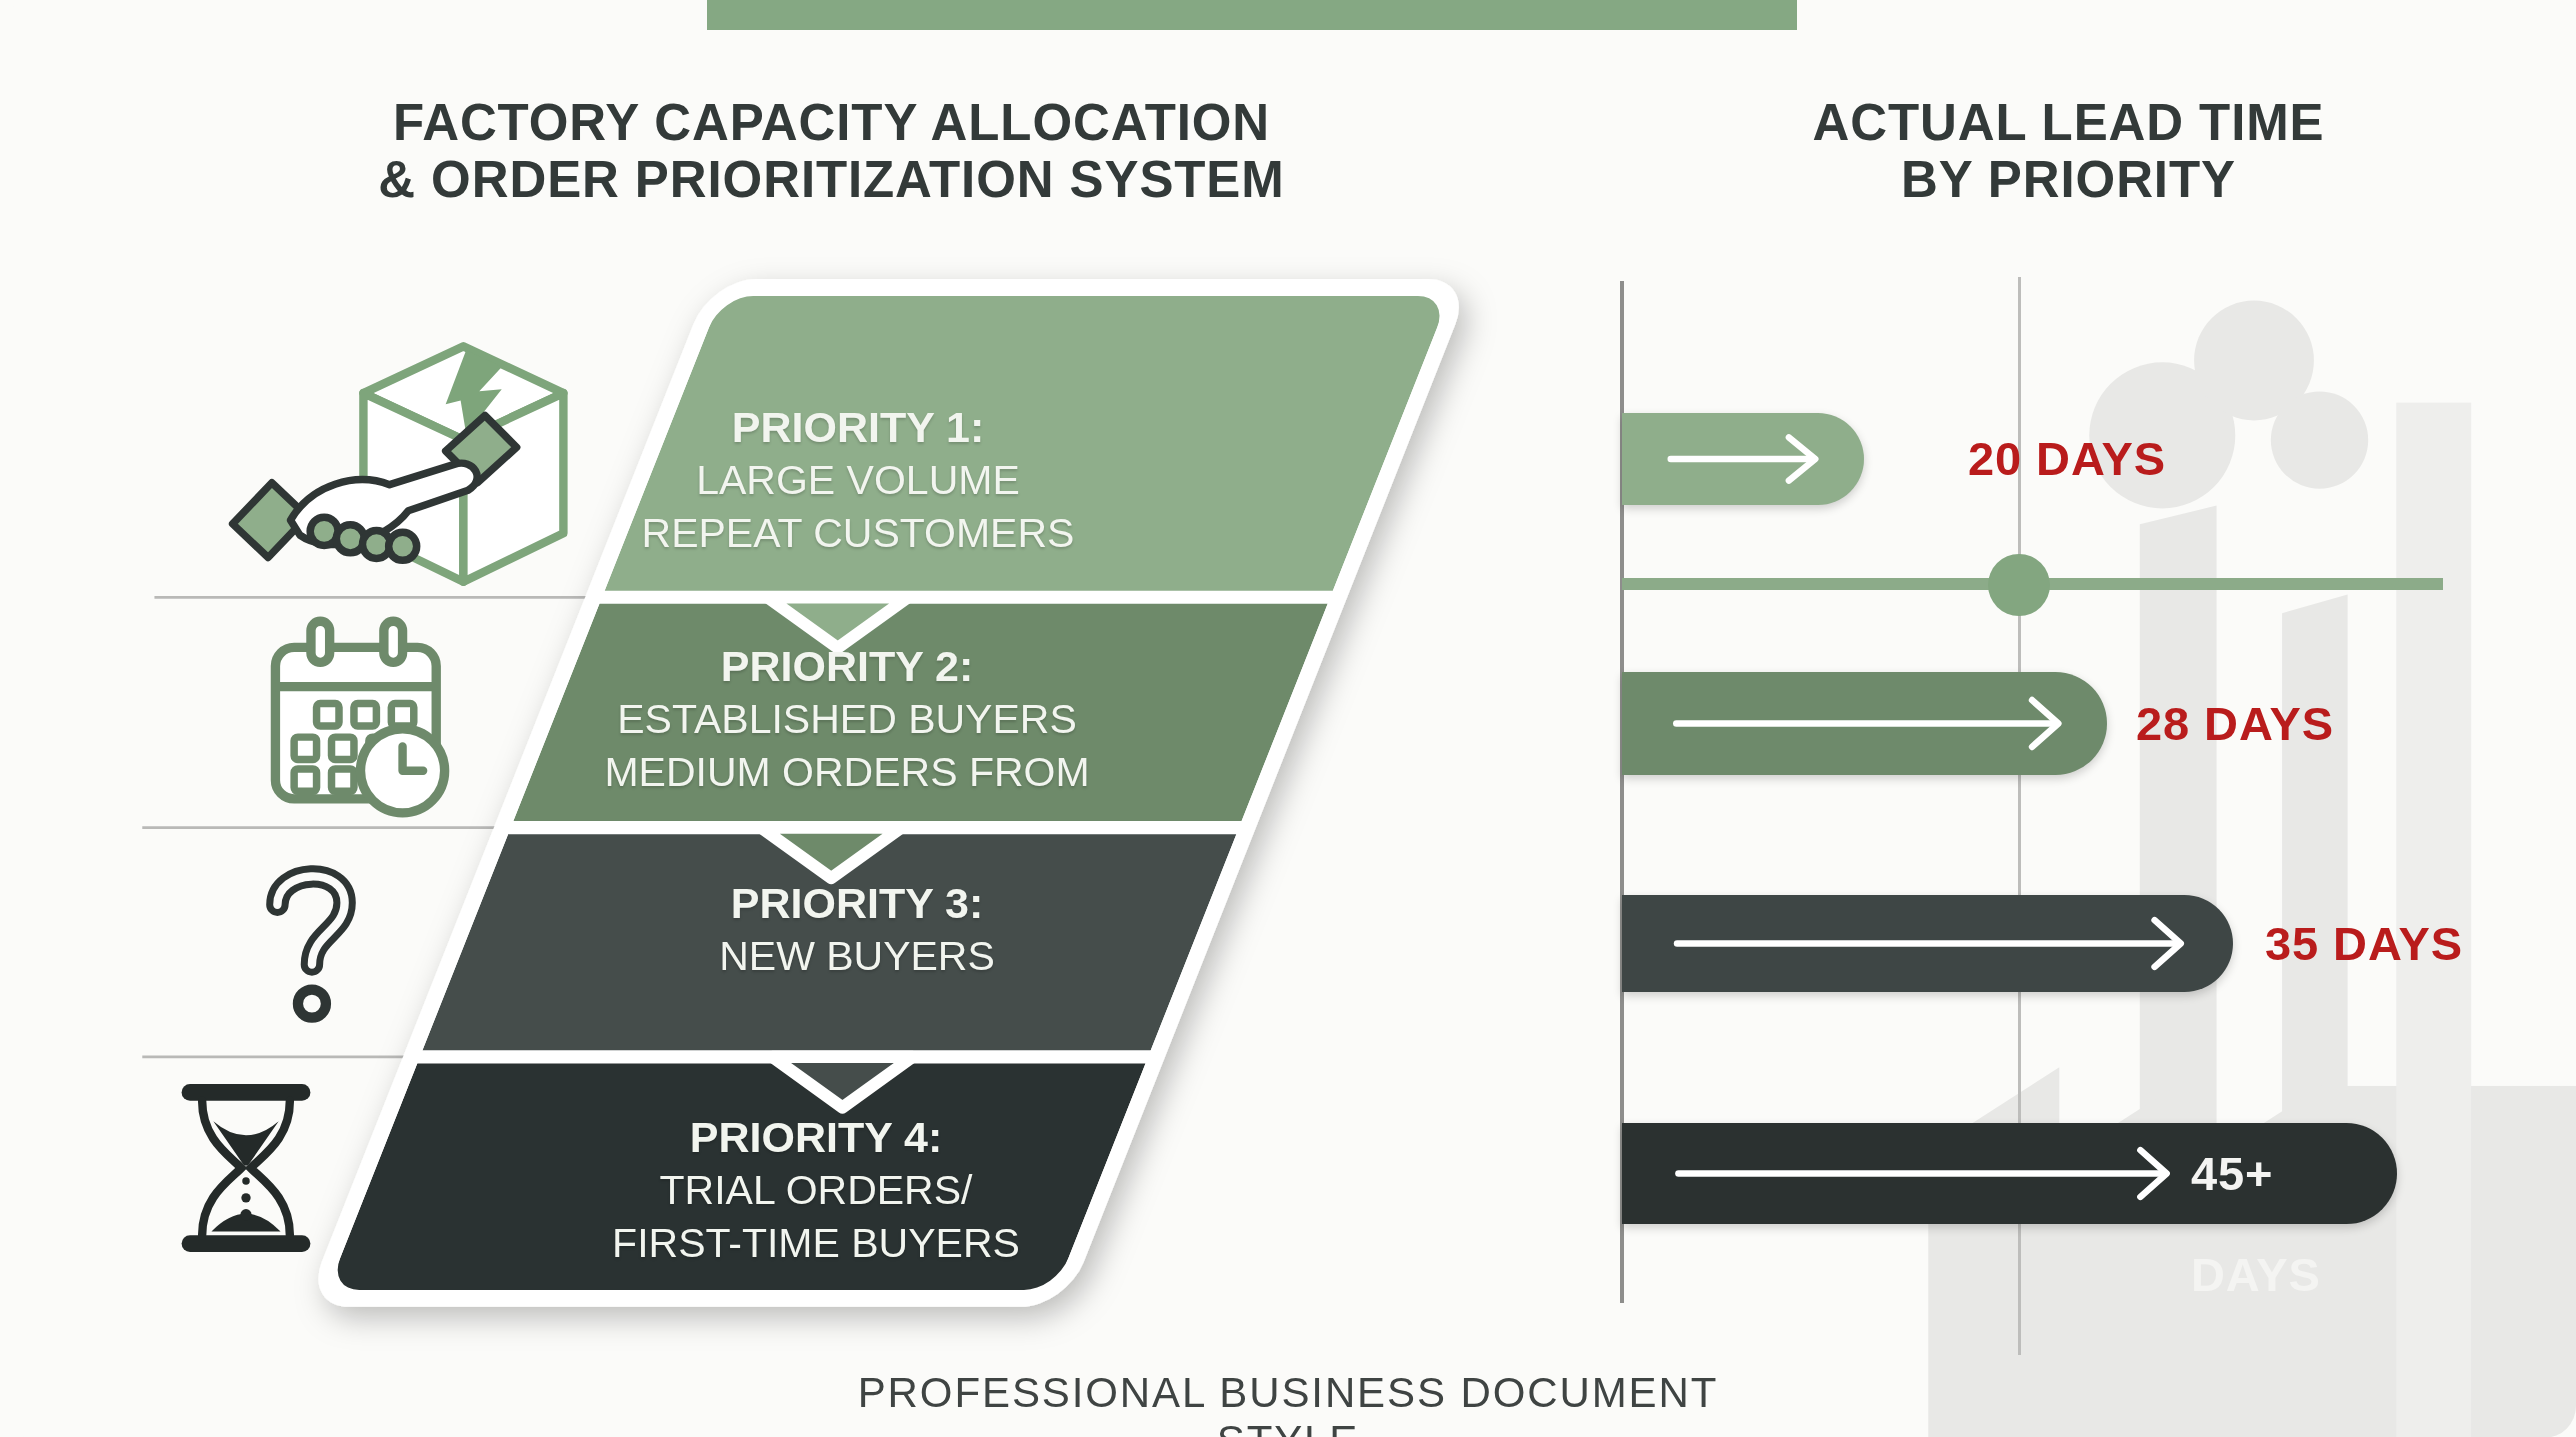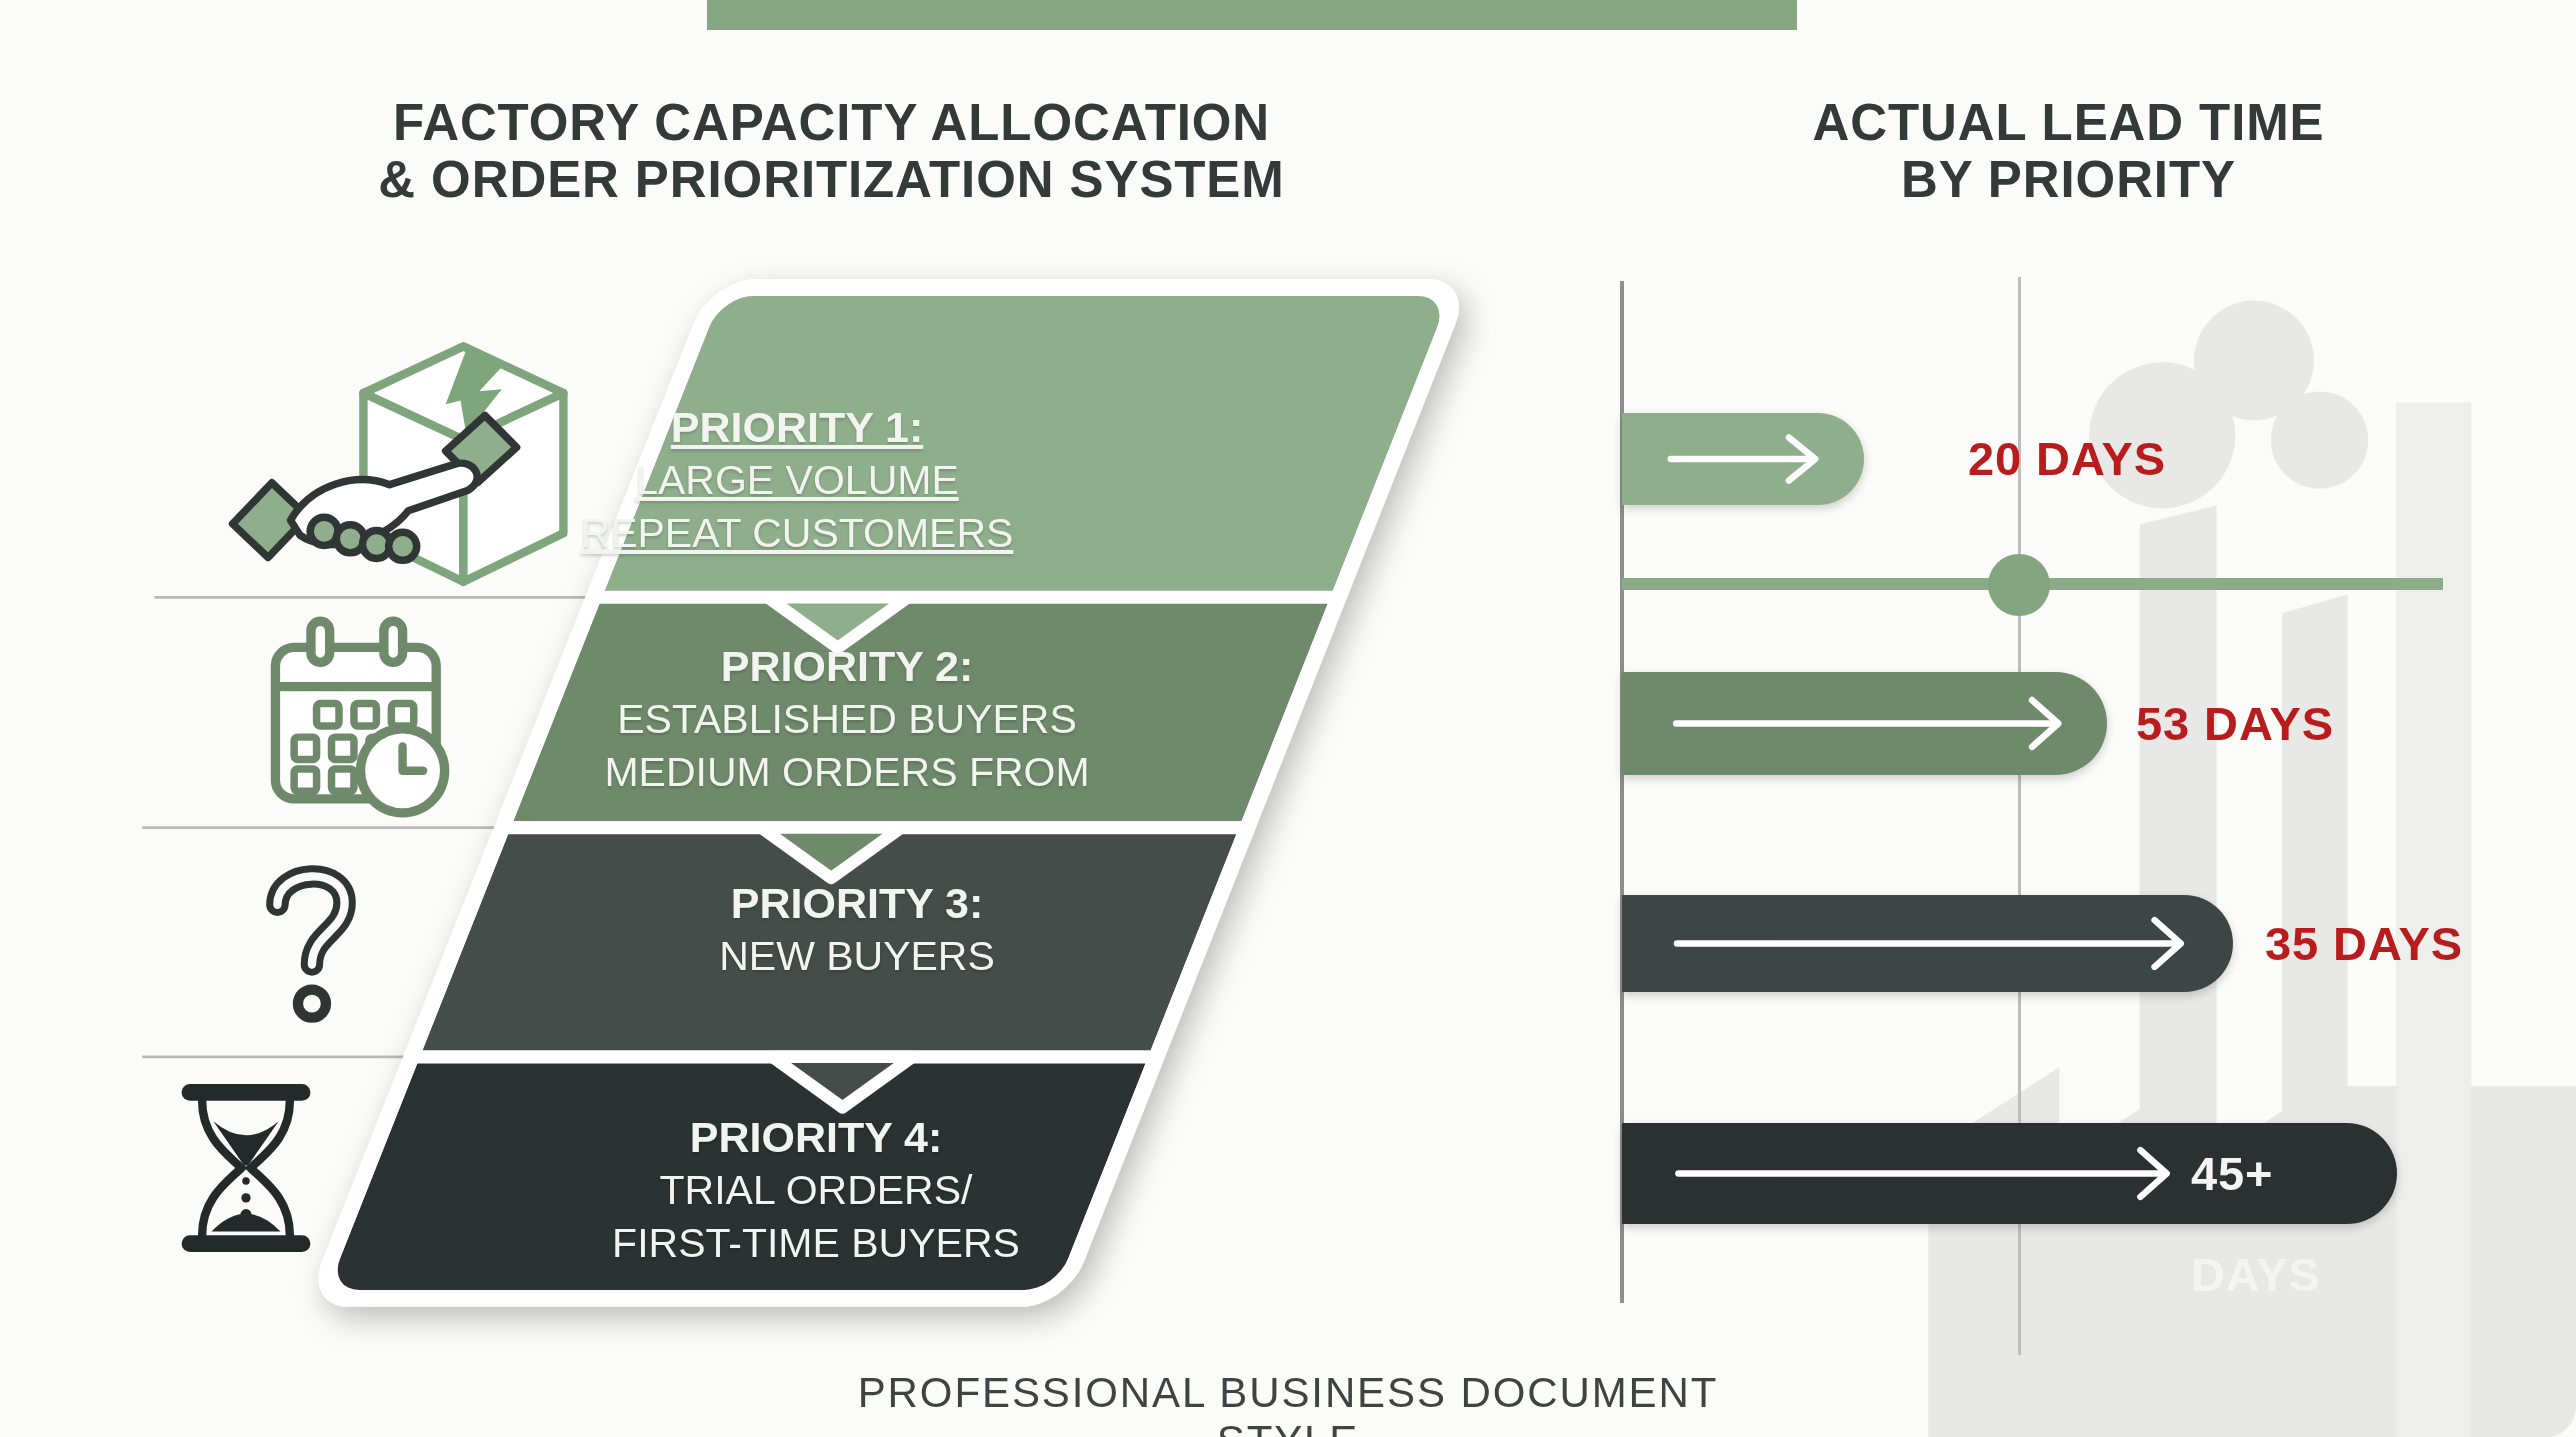--- a/index.html
+++ b/index.html
@@ -16,21 +16,21 @@
   .title-right { left:1722px; width:693px; }
 
   
   svg.bg { position:absolute; left:0; top:0; z-index:1; }
 
   
   .p-text { position:absolute; z-index:4; width:580px; transform:translateX(-50%); text-align:center;
             color:#f2f5ef; line-height:53px; font-size:41px; font-weight:500;
             text-shadow:0 1.9px 2.8px rgba(0,0,0,0.18); }
   .p-text .p-head { font-size:43px; font-weight:700; }
-  .p1 { left:797px; top:401px;text-decoration:underline; }
+  .p1 { left:858px; top:401px; }
   .p2 { left:847px; top:640px; }
   .p3 { left:857px; top:877px; }
   .p4 { left:816px; top:1111px; }
 
   
   .icon { position:absolute; z-index:3; }
   .icon-handshake { left:225px; top:337px; }
   .icon-calendar  { left:262px; top:610px; }
   .icon-question  { left:255px; top:856px; }
   .icon-hourglass { left:176px; top:1084px; }
@@ -213,21 +213,21 @@
     </svg>
   </div>
   <div class="day-label day-1">20 DAYS</div>
 
   <div class="bar bar-2">
     <svg width="485" height="103" viewBox="0 0 518 110">
       <line x1="58" y1="55" x2="464" y2="55" stroke="#ffffff" stroke-width="7" stroke-linecap="round"></line>
       <polyline points="438,30 466,55 438,80" fill="none" stroke="#ffffff" stroke-width="7" stroke-linecap="round" stroke-linejoin="round"></polyline>
     </svg>
   </div>
-  <div class="day-label day-2">53 DAYS</div>
+  <div class="day-label day-2">28 DAYS</div>
 
   <div class="bar bar-3">
     <svg width="611" height="97" viewBox="0 0 653 104">
       <line x1="58" y1="52" x2="596" y2="52" stroke="#ffffff" stroke-width="7" stroke-linecap="round"></line>
       <polyline points="570,27 598,52 570,77" fill="none" stroke="#ffffff" stroke-width="7" stroke-linecap="round" stroke-linejoin="round"></polyline>
     </svg>
   </div>
   <div class="day-label day-3">35 DAYS</div>
 
   <div class="bar bar-4">

